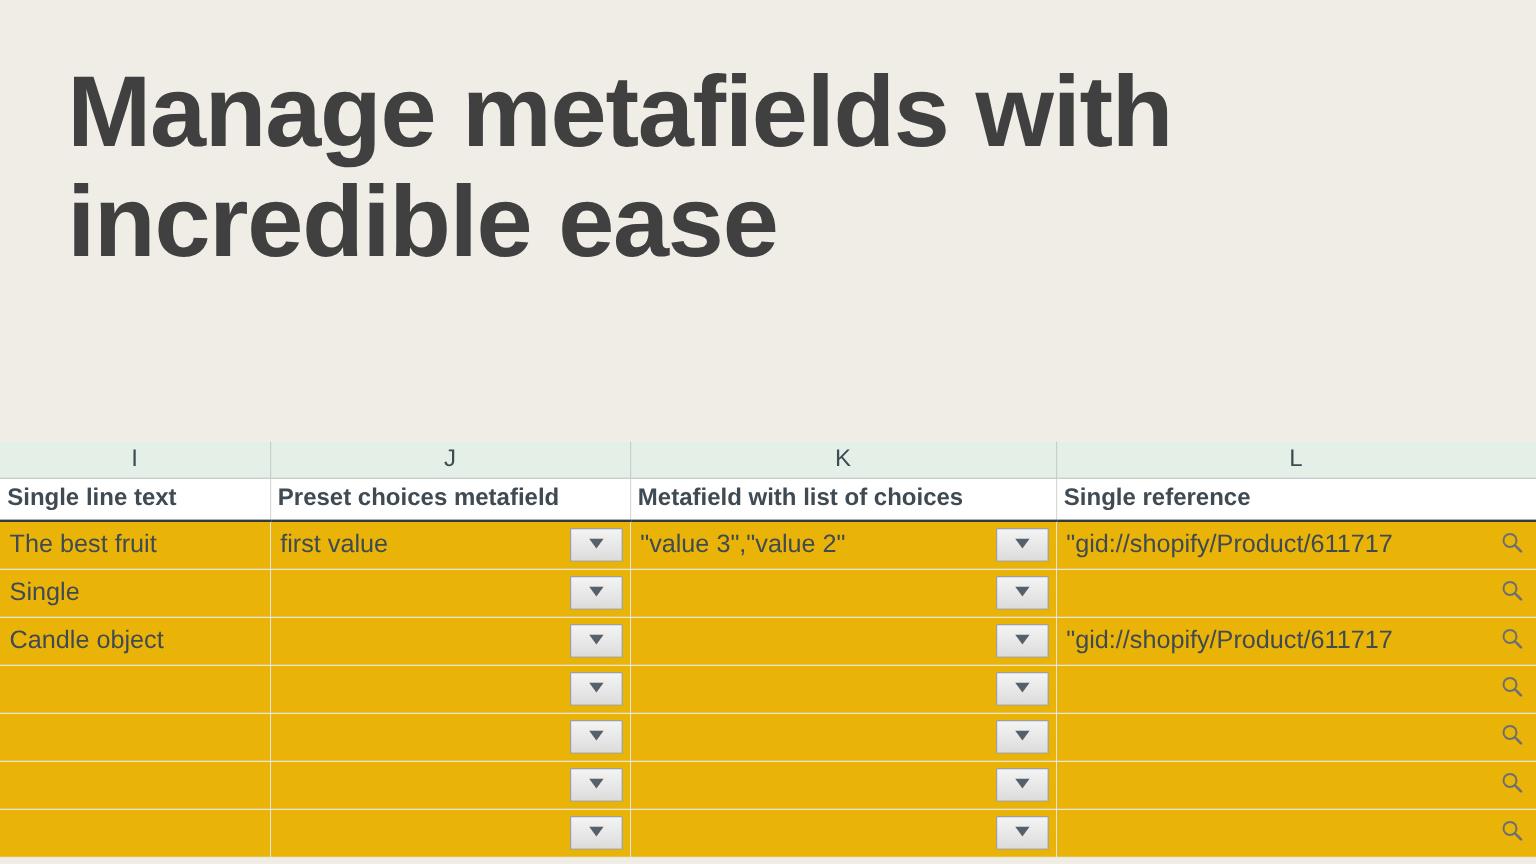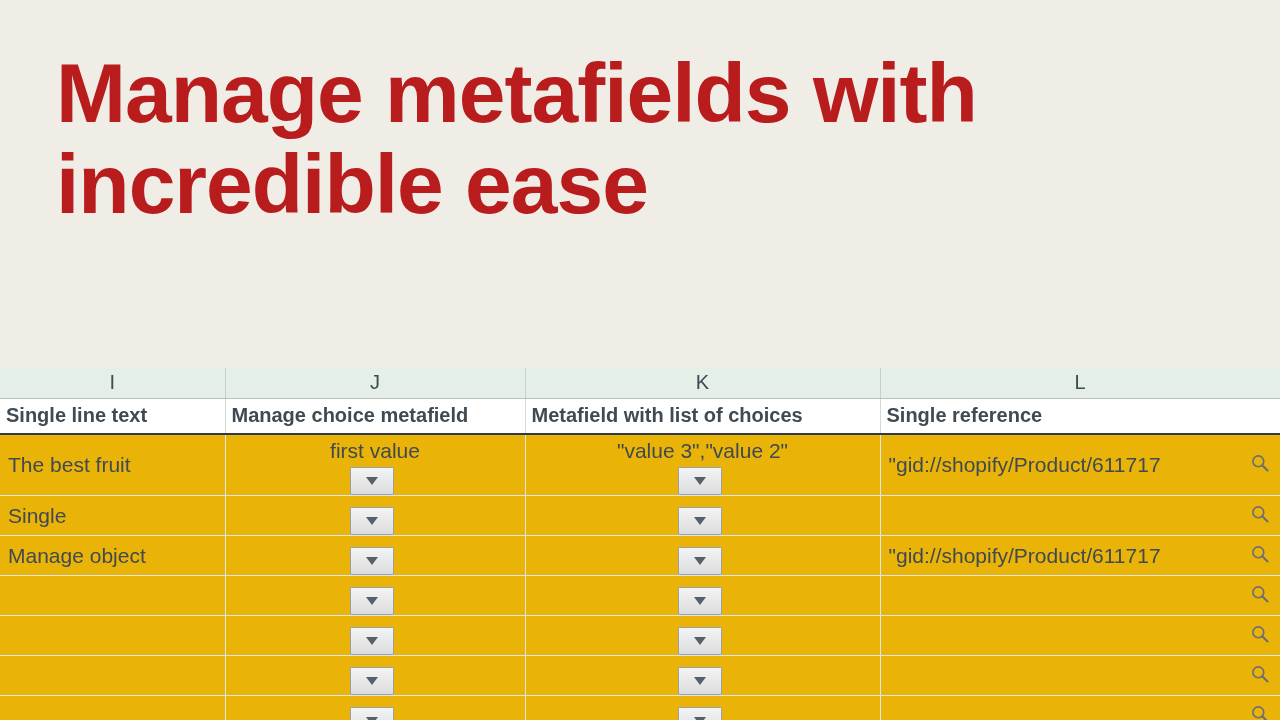--- a/index.html
+++ b/index.html
@@ -10,21 +10,21 @@
     font-family: -apple-system, BlinkMacSystemFont, "Segoe UI", Arial, sans-serif;
   }
   .page {
     width: 1280px;
     height: 720px;
     background: #efede6;
     position: relative;
   }
   .headline {
     padding: 48px 56px 0 56px;
-    color: #b91c1c;
+    color: #404040;
     font-weight: 700;
     font-size: 84px;
     line-height: 1.08;
     letter-spacing: -1px;
   }
   .sheet {
     position: absolute;
     left: 0;
     right: 0;
     top: 368px;
@@ -72,21 +72,20 @@
     color: #3f4a52;
     padding: 4px 8px;
     white-space: nowrap;
     overflow: hidden;
     text-overflow: clip;
   }
   .dd-cell {
     display: flex;
     align-items: center;
     height: 100%;
-    flex-direction: column;
   }
   .dd-cell .cell-text { flex: 1 1 auto; }
   .dd-btn {
     width: 44px;
     height: 28px;
     margin-right: 6px;
     background: linear-gradient(#f4f4f4, #dcdcdc);
     border: 1px solid #9aa0a3;
     border-radius: 1px;
     display: flex;
@@ -131,21 +130,21 @@
       <tbody>
           <tr class="colrow">
         <td>I</td>
         <td>J</td>
         <td>K</td>
         <td>L</td>
       </tr>
 
       <tr class="hdr">
         <td>Single line text</td>
-        <td>Manage choice metafield</td>
+        <td>Preset choices metafield</td>
         <td>Metafield with list of choices</td>
         <td>Single reference</td>
       </tr>
 
       </tbody>
         <tbody id="rows">
           <tr class="data">
             <td>
               <div class="cell-text">The best fruit</div>
             </td>
@@ -212,21 +211,21 @@
                   <span><svg viewBox="0 0 24 24">
                       <circle cx="10" cy="10" r="6.5" fill="none" stroke="#6a6f72" stroke-width="2"></circle>
                       <line x1="15" y1="15" x2="21" y2="21" stroke="#6a6f72" stroke-width="2.5" stroke-linecap="round"></line>
                     </svg></span>
                 </div>
               </div>
             </td>
           </tr>
           <tr class="data">
             <td>
-              <div class="cell-text">Manage object</div>
+              <div class="cell-text">Candle object</div>
             </td>
             <td>
               <div class="dd-cell">
                 <div class="cell-text"></div>
                 <div class="dd-btn">
                   <span><svg viewBox="0 0 14 10">
                       <polygon points="1,1 13,1 7,9" fill="#55606a"></polygon>
                     </svg></span>
                 </div>
               </div>

